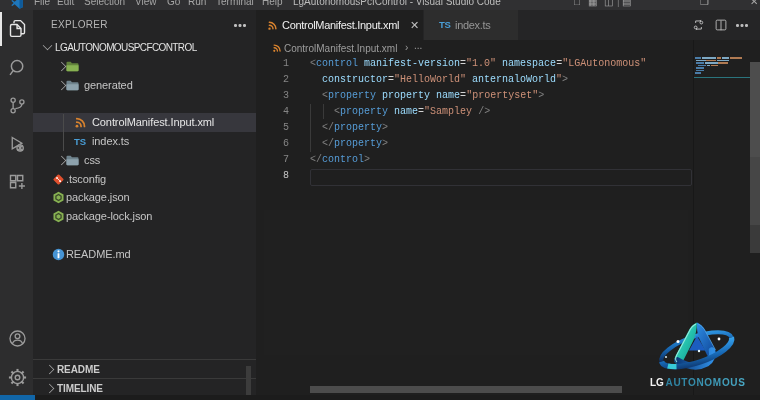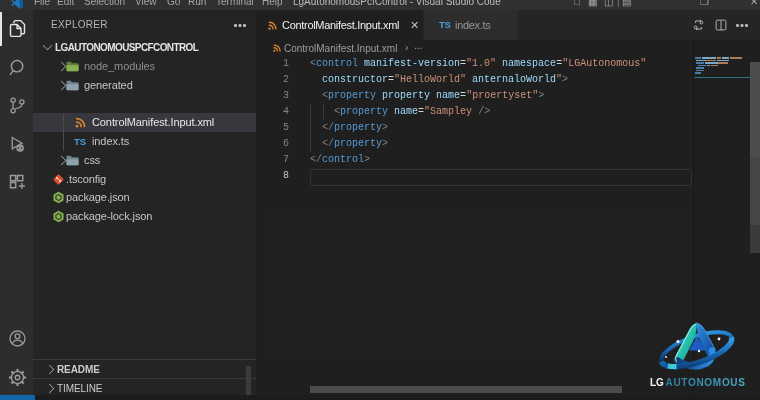--- a/index.html
+++ b/index.html
@@ -121,32 +121,31 @@
         <rect x="10.8" y="2.2" width="2.4" height="3.6" transform="rotate(315 12 12)"></rect>
       </g>
     </svg>
   </div>
 </div>
 
 <div class="abs" id="sidebar">
   <div style="position:absolute;left:18px;top:9px;font-size:10px;color:#b5b5b5;letter-spacing:.3px">EXPLORER</div>
   <div style="position:absolute;left:201px;top:14px;width:2.5px;height:2.5px;border-radius:50%;background:#c0c0c0;box-shadow:4.5px 0 0 #c0c0c0, 9px 0 0 #c0c0c0"></div>
 
-  <div class="srow" style="top:28px;font-weight:bold;color:#e3e3e3;font-size:10px;letter-spacing:-0.6px">
+  <div class="srow" style="top:28px;font-weight:normal;color:#e3e3e3;font-size:10px;letter-spacing:-0.6px">
     <span class="chev d" style="left:10px"></span>
       <span style="position:absolute;left:22px">LGAUTONOMOUSPCFCONTROL</span>
   </div>
 
   <div class="srow" style="top:46.8px;color:#8e8e8e">
     <span class="chev r" style="left:24px"></span>
     <svg class="ic" style="left:33px" viewBox="0 0 14 12">
         <path d="M.5 2.2 Q.5 1 1.7 1 L5 1 L6.4 2.6 L12.3 2.6 Q13.5 2.6 13.5 3.8 L13.5 10 Q13.5 11.2 12.3 11.2 L1.7 11.2 Q.5 11.2 .5 10 Z" fill="#62823c"></path>
         <path d="M.5 4.6 L13.5 4.6 L13.5 10 Q13.5 11.2 12.3 11.2 L1.7 11.2 Q.5 11.2 .5 10 Z" fill="#87b152"></path>
       </svg>
-    <span style="position:absolute;left:51px">node_modules</span>
   </div>
 
   <div class="srow" style="top:65.6px">
     <span class="chev r" style="left:24px"></span>
     <svg class="ic" style="left:33px" viewBox="0 0 14 12">
         <path d="M.5 2.2 Q.5 1 1.7 1 L5 1 L6.4 2.6 L12.3 2.6 Q13.5 2.6 13.5 3.8 L13.5 10 Q13.5 11.2 12.3 11.2 L1.7 11.2 Q.5 11.2 .5 10 Z" fill="#6f838d"></path>
         <path d="M.5 4.6 L13.5 4.6 L13.5 10 Q13.5 11.2 12.3 11.2 L1.7 11.2 Q.5 11.2 .5 10 Z" fill="#8da2ad"></path>
       </svg>
     <span style="position:absolute;left:51px">generated</span>
   </div>
@@ -206,28 +205,36 @@
   <div class="srow" style="top:197.2px">
     <svg class="ic" style="left:19px" viewBox="0 0 14 14">
         <path d="M7 .8 L12.4 3.9 L12.4 10.1 L7 13.2 L1.6 10.1 L1.6 3.9 Z" fill="#87b152"></path>
         <path d="M7 3 L10.5 5 L10.5 9 L7 11 L3.5 9 L3.5 5 Z" fill="#3c4a2a"></path>
         <path d="M7 4.6 L9.1 5.8 L9.1 8.2 L7 9.4 L4.9 8.2 L4.9 5.8 Z" fill="#87b152"></path>
       </svg>
     <span style="position:absolute;left:33px">package-lock.json</span>
   </div>
 
 
+  <div class="srow" style="top:234.8px">
+    <svg class="ic" style="left:19px" viewBox="0 0 14 14">
+        <circle cx="7" cy="7" r="6.2" fill="#4694d4"></circle>
+        <rect x="6" y="5.6" width="2" height="5.4" rx=".4" fill="#fff"></rect>
+        <circle cx="7" cy="3.6" r="1.15" fill="#fff"></circle>
+      </svg>
+    <span style="position:absolute;left:33px">README.md</span>
+  </div>
 
   <div style="position:absolute;left:0;top:349px;width:223px;height:1px;background:#3a3a3a"></div>
   <div class="srow" style="top:350px;font-weight:bold;color:#cccccc;font-size:10px">
     <span class="chev r" style="left:12px"></span>
       <span style="position:absolute;left:24px">README</span>
   </div>
   <div style="position:absolute;left:0;top:367.5px;width:223px;height:1px;background:#3a3a3a"></div>
-  <div class="srow" style="top:368.5px;font-weight:normal;color:#cccccc;font-size:10px">
+  <div class="srow" style="top:368.5px;font-weight:bold;color:#cccccc;font-size:10px">
     <span class="chev r" style="left:12px"></span>
       <span style="position:absolute;left:24px">TIMELINE</span>
   </div>
   <div style="position:absolute;left:213px;top:356px;width:5px;height:40px;background:#3c3c3c"></div>
 </div>
 
 <div class="abs" id="editor">
   <div id="tabstrip">
 
     <div class="tab" style="left:0;width:167px;background:#1f1f1f;color:#f0f0f0">

